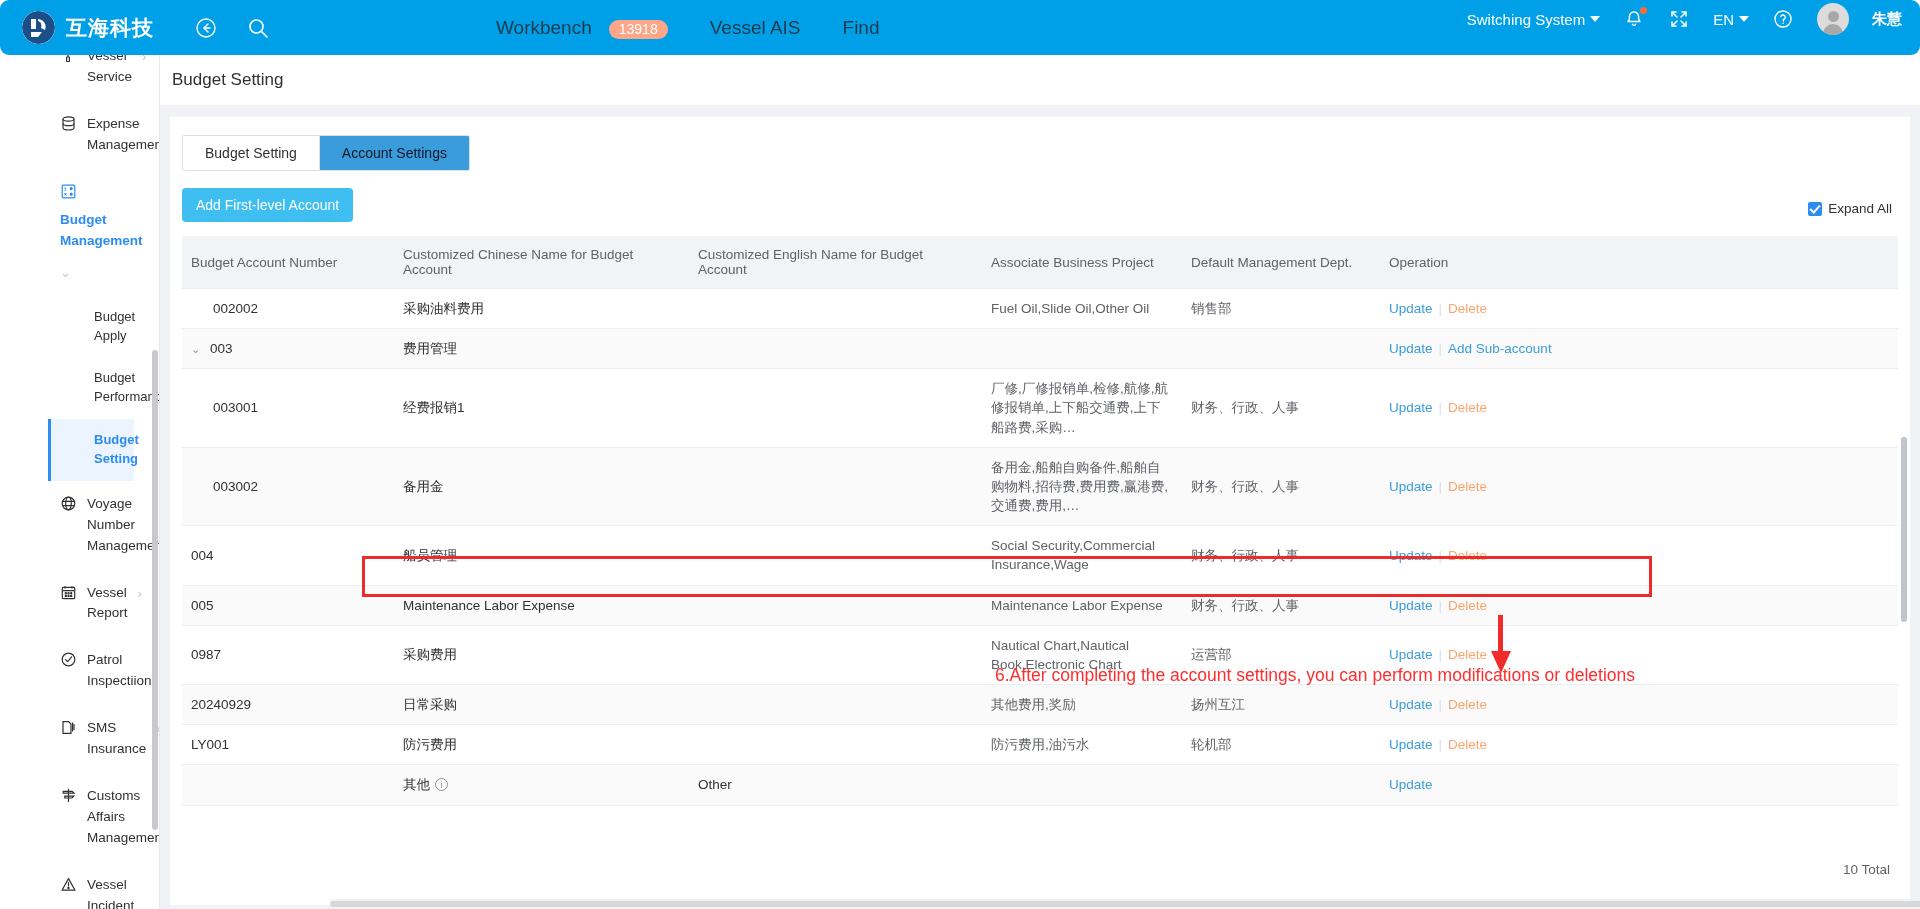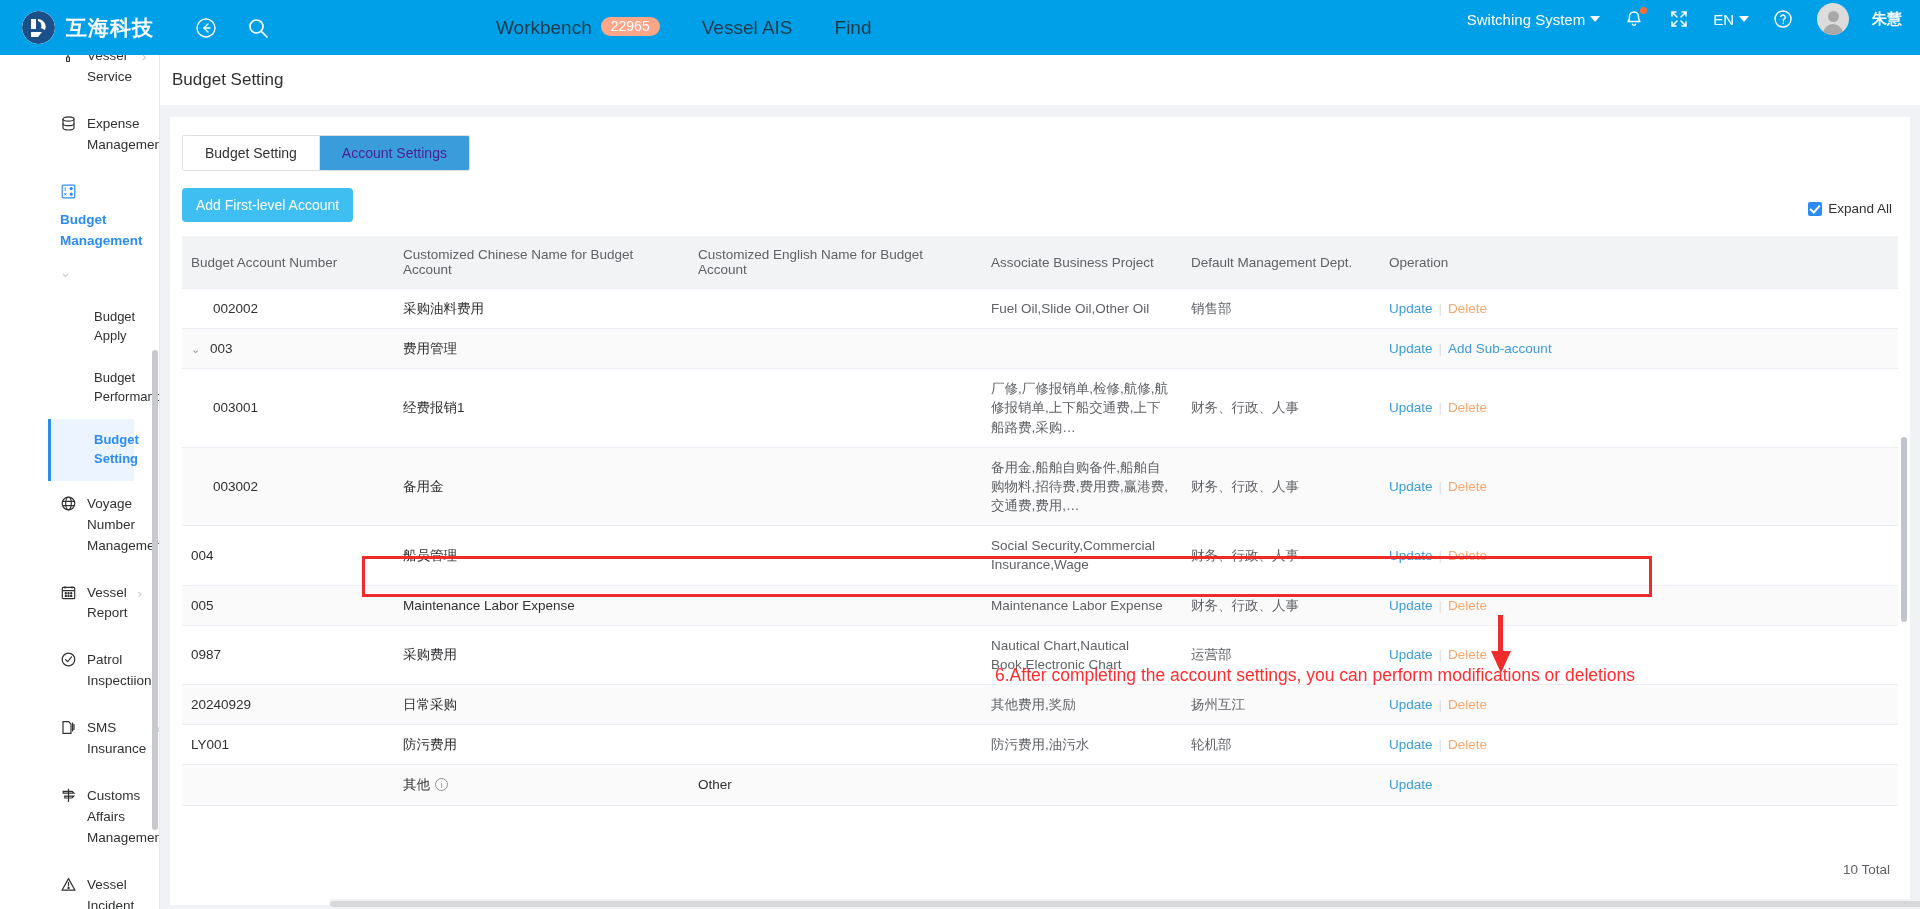--- a/index.html
+++ b/index.html
@@ -6,37 +6,37 @@
   html, body {
     width: 1920px; height: 909px;
     font-family: "Liberation Sans", sans-serif;
     background: #fff; overflow: hidden;
   }
   body { position: relative; }
 
   
   .topbar {
     position: absolute; top:0; left:0; width:1920px; height:55px;
-    background:#00A0E9; display:flex; align-items:center;
+    background:#00A0E9; display:flex; align-items:center;border-radius:9px;
   }
   .brand { display:flex; align-items:center; gap:11px; padding-left:22px; width:180px;}
   .logo-circle {
     width:33px; height:33px; border-radius:50%;
     background:#fff; position:relative; overflow:hidden;
     display:flex; align-items:center; justify-content:center;
   }
   .logo-circle svg { display:block; }
   .brand-name { color:#fff; font-size:21px; font-weight:bold; letter-spacing:1px; }
 
   .topbar-icons { display:flex; align-items:center; gap:30px; margin-left:15px; }
   .tb-ic { width:22px; height:22px; color:#fff; display:flex; align-items:center; justify-content:center; cursor:pointer;}
   .tb-ic svg { display:block; }
 
   .topnav { display:flex; align-items:center; gap:42px; margin-left:227px;}
-  .topnav-item { color:#1b3a4b; font-size:19px; cursor:pointer; display:flex; align-items:flex-start; gap:9px;}
+  .topnav-item { color:#1b3a4b; font-size:19px; cursor:pointer; display:flex; align-items:flex-end; gap:17px;}
   .badge-count {
     background:#FFA588; color:#fff; font-size:14px;
     border-radius:11px; padding:2px 10px 3px; line-height:1;
     display:inline-block;
   }
 
   .topright { position:absolute; right:18px; top:0; height:38px; display:flex; align-items:center; gap:23px;}
   .tr-text { color:#fff; font-size:15px; display:flex; align-items:center; gap:5px; cursor:pointer;}
   .caret-d { width:0;height:0;border-left:5px solid transparent;border-right:5px solid transparent;border-top:6px solid #fff;display:inline-block;}
   .bell-wrap { position:relative; }
@@ -90,21 +90,21 @@
   .content-card {
     background:#fff; margin:12px 10px 0 10px; padding:18px 0 0 0;
     height:788px; position:relative;
   }
   .tabs { display:flex; margin-left:12px; border:1px solid #dcdfe6; width:fit-content; border-radius:2px; overflow:hidden;}
   .tab {
     padding:9px 22px; font-size:14px; color:#303133; cursor:pointer; background:#fff;
     border-right:1px solid #dcdfe6;
   }
   .tab:last-child { border-right:none; }
-  .tab.active { background:#3b9cdb; color:#4c1d95; }
+  .tab.active { background:#3b9cdb; color:#0f172a; }
 
   .addbtn {
     margin:17px 0 0 12px; background:#3FBEF2; color:#fff; border:none;
     font-size:14px; padding:9px 14px; border-radius:4px; cursor:pointer;
     font-family:"Liberation Sans", sans-serif;
   }
 
   .expand-all {
     position:absolute; right:18px; top:84px; display:flex; align-items:center; gap:6px;
     font-size:13.5px; color:#303133; cursor:pointer;
@@ -194,21 +194,21 @@
       <svg width="22" height="22" viewBox="0 0 22 22" fill="none" stroke="#fff" stroke-width="1.7">
         <circle cx="9.5" cy="9.5" r="6.5"></circle>
         <path d="M14.5 14.5 L20 20" stroke-linecap="round"></path>
       </svg>
     </div>
   </div>
 
   <div class="topnav">
     <div class="topnav-item">
       <span>Workbench</span>
-      <span class="badge-count">22965</span>
+      <span class="badge-count">13918</span>
     </div>
     <div class="topnav-item">
       <span>Vessel AIS</span>
     </div>
     <div class="topnav-item">
       <span>Find</span>
     </div>
   </div>
 
   <div class="topright">

